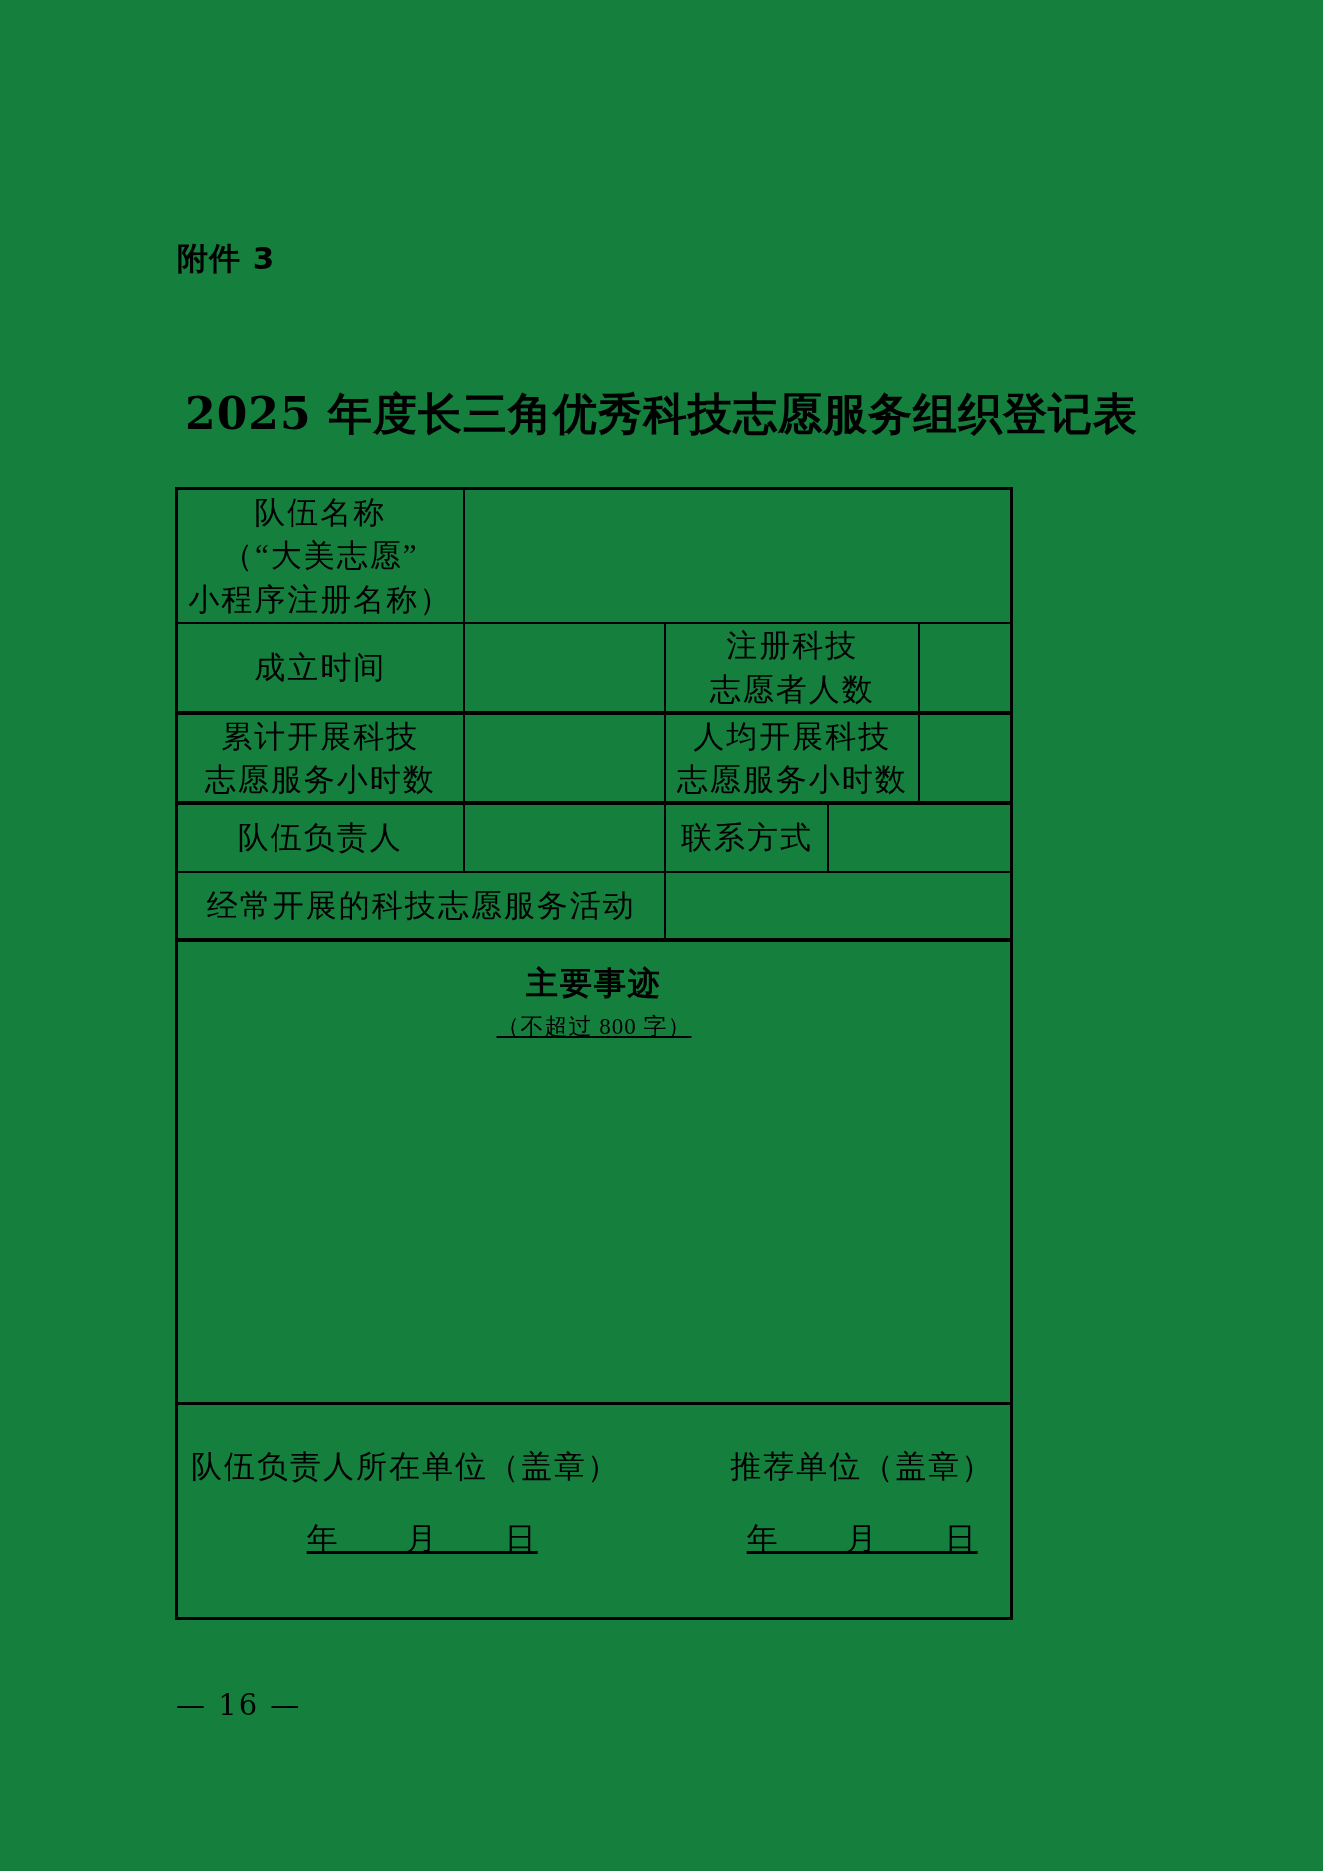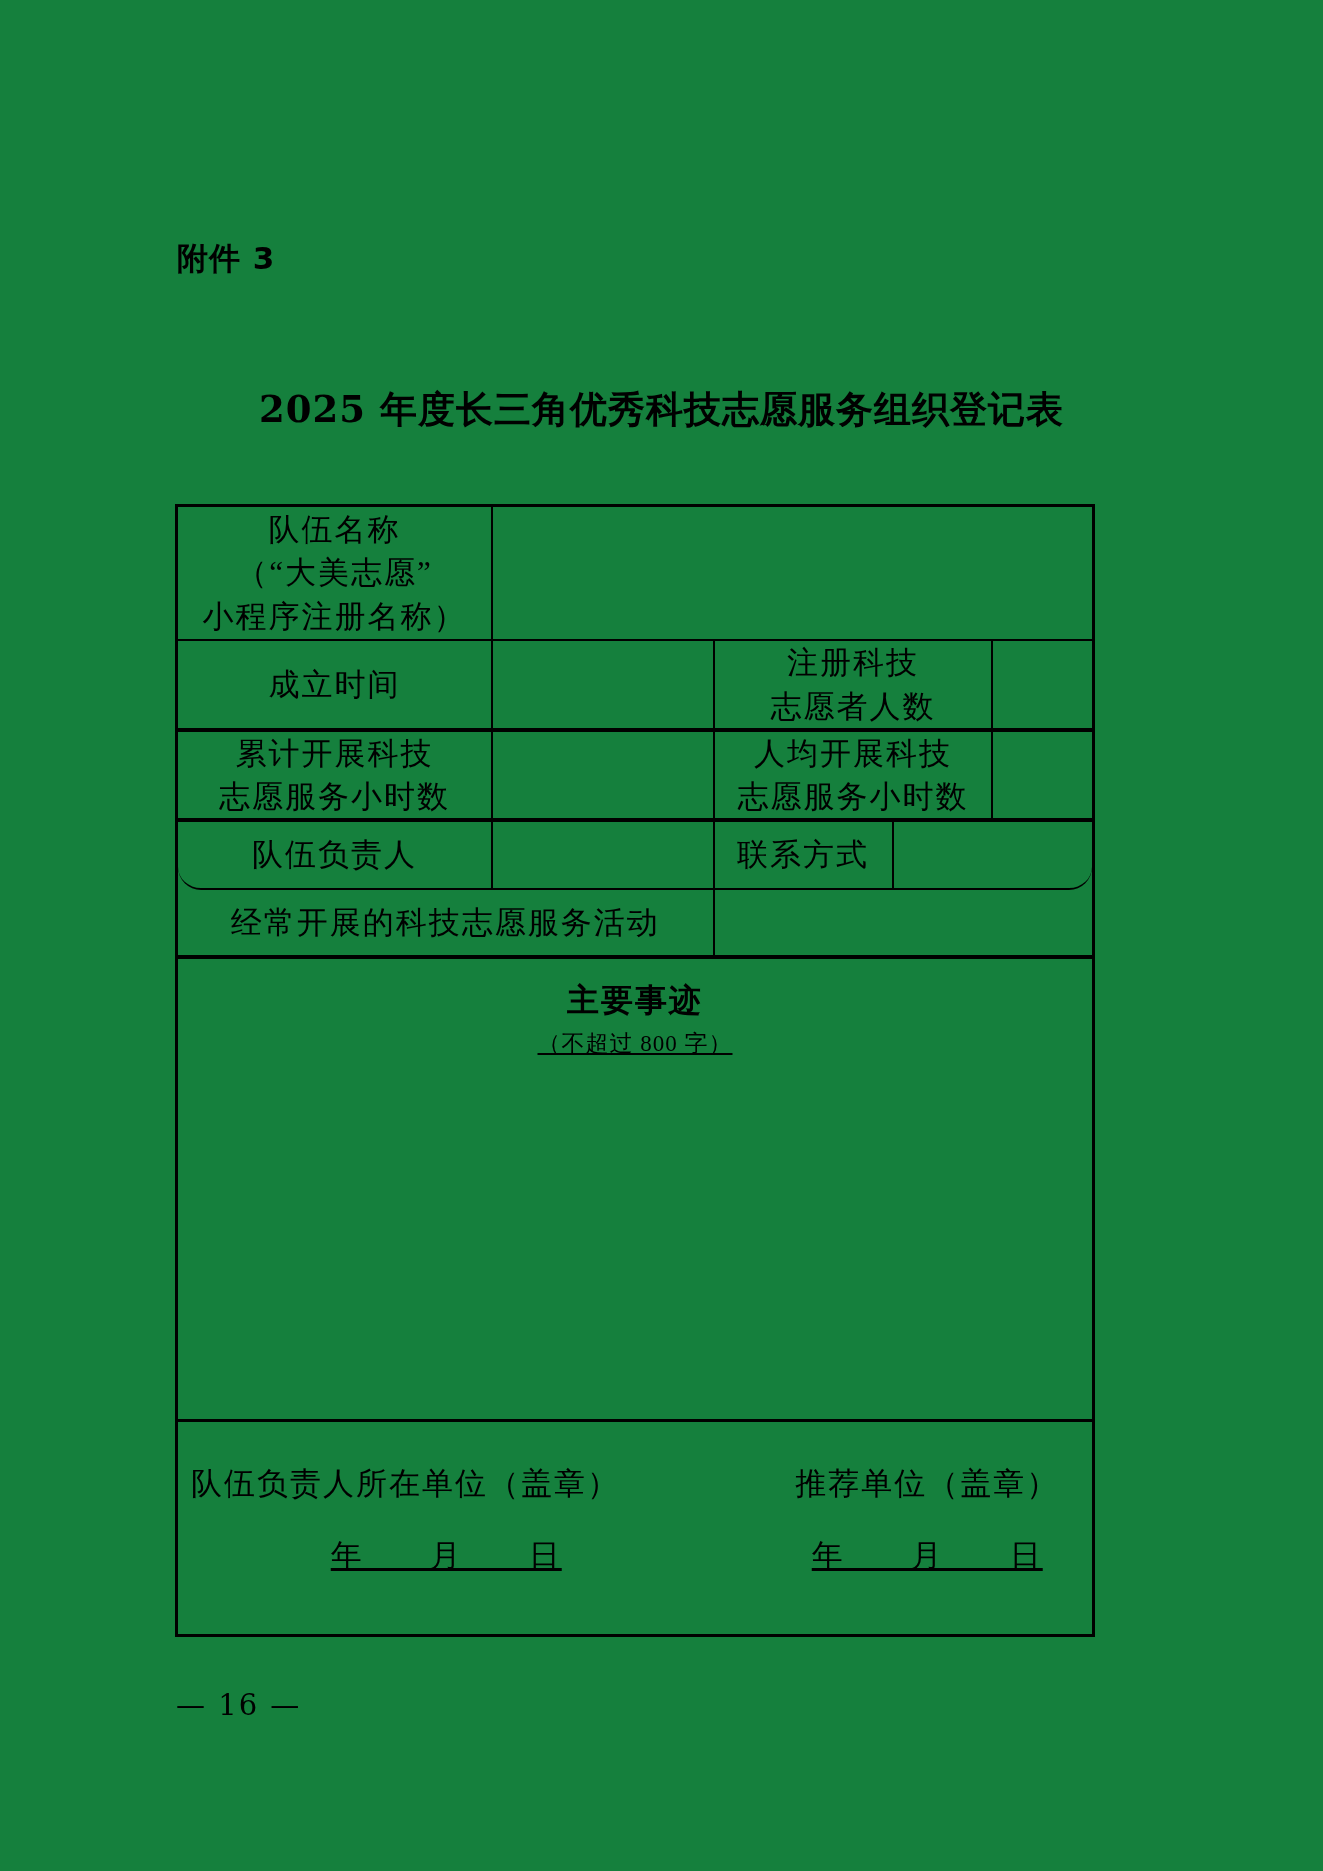--- a/index.html
+++ b/index.html
@@ -14,45 +14,45 @@
   .attachment{
     position:absolute;left:177px;top:240px;
     font-family:"DejaVu Sans","Liberation Sans",sans-serif;
     font-weight:600;font-size:31px;line-height:1.2;
     letter-spacing:1px;
   }
   .doc-title{
     position:absolute;left:0;top:386px;width:1323px;
     text-align:center;
     font-family:"DejaVu Serif","Liberation Serif",serif;
-    font-weight:bold;font-size:37px;line-height:1.25;
+    font-weight:bold;font-size:44px;line-height:1.25;
     letter-spacing:1px;margin:0;
   }
   .form-table{
-    position:absolute;left:175px;top:504px;width:920px;
+    position:absolute;left:175px;top:487px;width:838px;
     border:3px solid #000;
     box-sizing:border-box;
     font-size:31px;letter-spacing:2px;line-height:1.4;
   }
   .trow{display:flex;box-sizing:border-box;border-bottom:2px solid #000;}
   .trow.bb4{border-bottom-width:4px;}
   .trow.bb3{border-bottom-width:3px;}
   .trow:last-child{border-bottom:none;}
   .cell{
     box-sizing:border-box;
     border-right:2px solid #000;
     display:flex;align-items:center;justify-content:center;
     text-align:center;white-space:pre-line;
     padding:2px 4px;
   }
   .cell:last-child{border-right:none;}
   .r1{height:134px;}
   .r2{height:91px;justify-content:space-between;}
   .r3{height:90px;}
-  .r4{height:68px;border-radius:23px;}
+  .r4{height:68px;}
   .r5{height:69px;}
   .r6{height:463px;}
   .r7{height:212px;gap:48px;}
   .w-label{width:34.45%;}
   .w-v1{width:24.25%;}
   .w-l2{width:30.5%;}
   .w-l3{width:19.6%;}
   .w-rest{flex:1;}
   .w-wide{width:58.7%;}
   .w-full{width:100%;}

